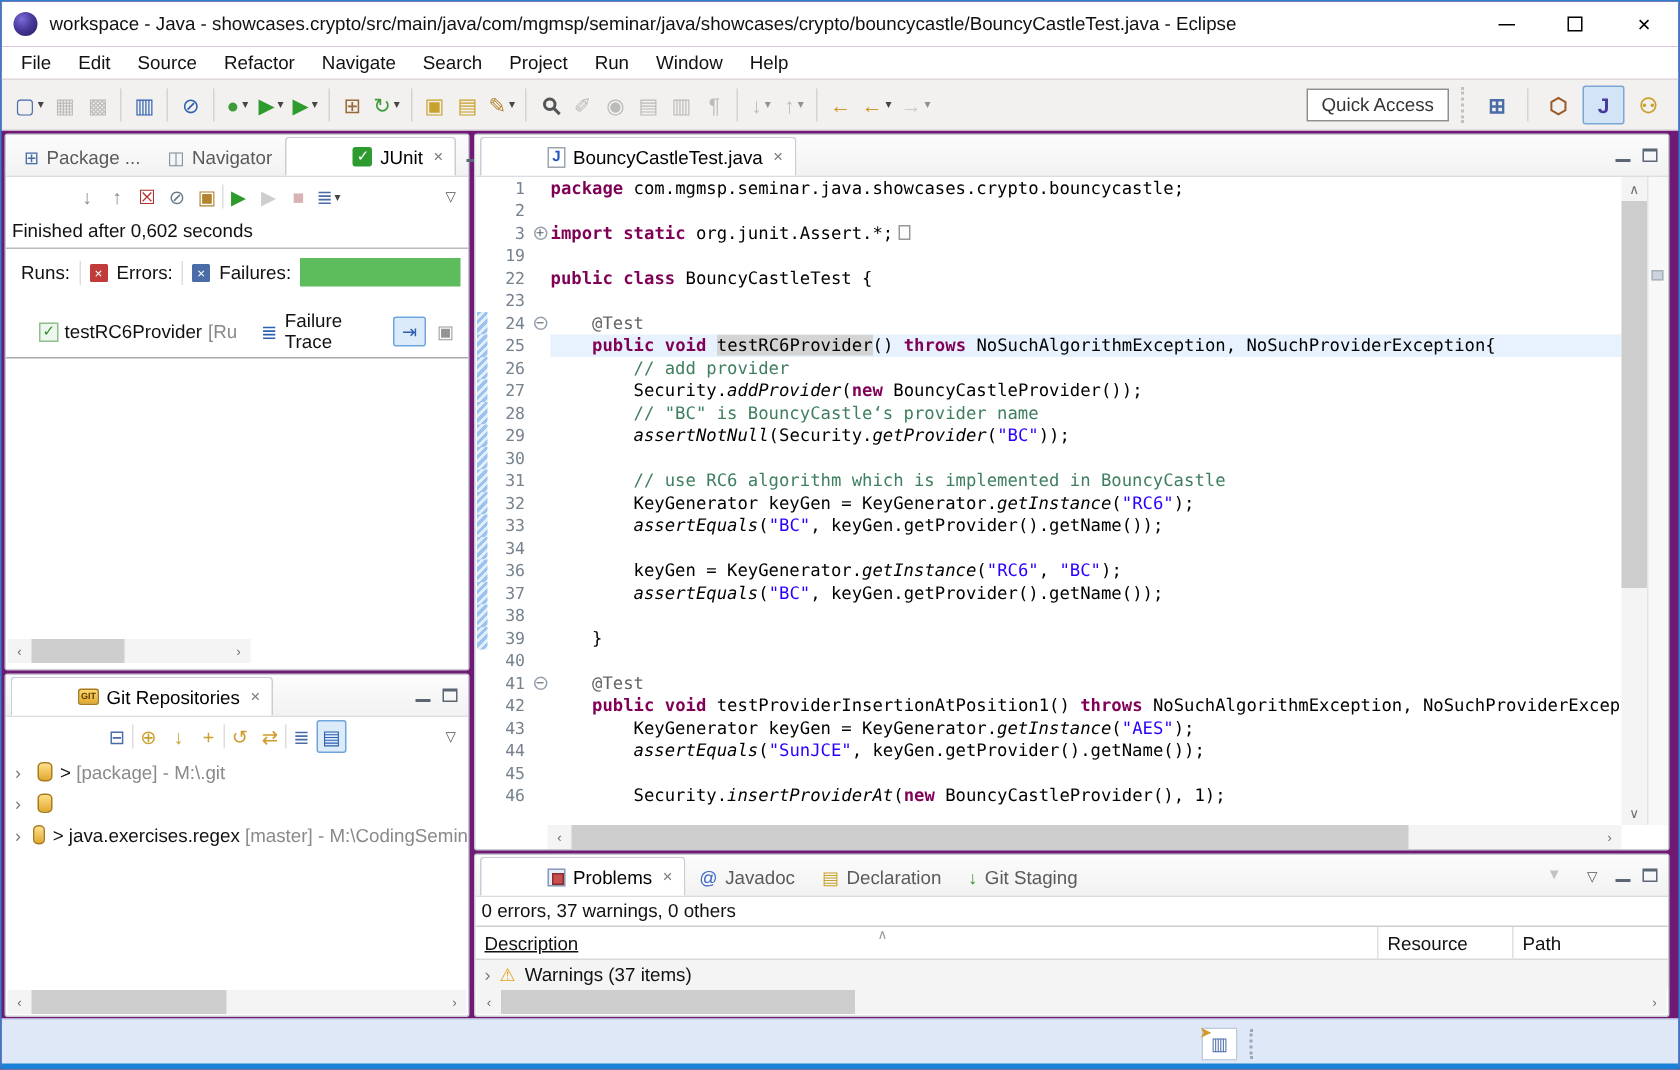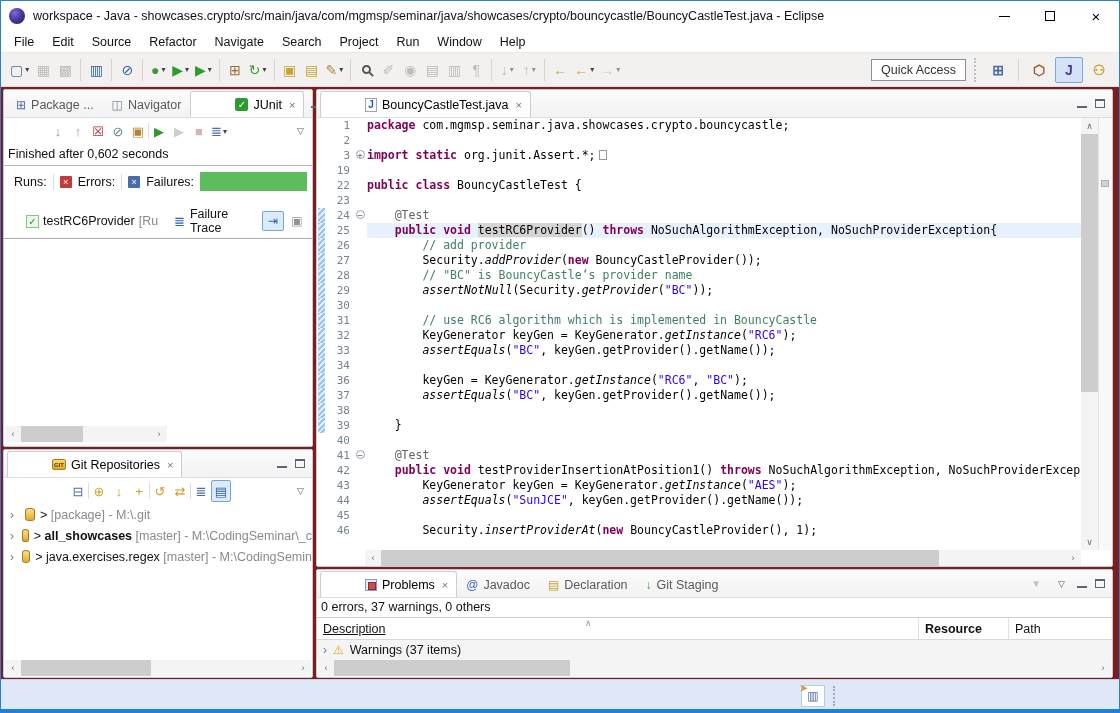--- a/index.html
+++ b/index.html
@@ -1,17 +1,17 @@
 <!DOCTYPE html>
 <html><head>
 <meta charset="utf-8">
 <style>
   html,body{margin:0;padding:0;background:#9aa7b5;}
   *{box-sizing:border-box;}
-  .win{position:relative;width:1120px;height:713px;background:#7f1d1d;
+  .win{position:relative;width:1120px;height:713px;background:#701a75;
        border:1px solid #2a7fd0;font-family:"Liberation Sans",sans-serif;
        overflow:hidden;color:#111;}
   .blue-bottom{position:absolute;left:0;right:0;bottom:0;height:3px;background:#1883d7;}
 
   
   .titlebar{position:absolute;left:0;top:0;right:0;height:30px;background:#fff;
             display:flex;align-items:center;padding-left:8px;}
   .app-ico{width:16px;height:16px;border-radius:50%;flex:0 0 16px;
            background:radial-gradient(circle at 35% 30%,#7a6bd8 0%,#4a3a9c 45%,#241a5e 100%);}
   .title-text{margin-left:8px;font-size:12.5px;white-space:nowrap;overflow:hidden;}
@@ -135,21 +135,21 @@
   .git-row{display:flex;align-items:center;gap:5px;height:21px;padding-left:6px;
            font-size:12.5px;white-space:nowrap;overflow:hidden;}
   .git-chev{color:#777;font-size:12px;width:10px;}
   .git-suffix{color:#8a8a8a;}
 
   
   .prob-summary{font-size:12.5px;padding:2px 4px 3px;border-bottom:1px solid #cfcfcf;}
   .prob-head{display:flex;height:22px;border-bottom:1px solid #d9d9d9;font-size:12.5px;align-items:center;position:relative;}
   .ph-desc{flex:1;padding-left:6px;position:relative;text-decoration:underline;}
   .ph-sort{position:absolute;left:268px;top:-4px;color:#999;font-size:9px;}
-  .ph-res{width:90px;border-left:1px solid #e0e0e0;padding-left:6px;align-self:stretch;display:flex;align-items:center;font-weight:bold;}
+  .ph-res{width:90px;border-left:1px solid #e0e0e0;padding-left:6px;align-self:stretch;display:flex;align-items:center;}
   .ph-path{width:104px;border-left:1px solid #e0e0e0;padding-left:6px;align-self:stretch;display:flex;align-items:center;}
   .prob-row{display:flex;align-items:center;height:20px;background:#f4f4f4;font-size:12.5px;gap:6px;padding-left:6px;}
   .warn-tri{color:#e0a010;font-size:12px;}
   .expander{color:#777;font-size:12px;}
 
   
   .statusbar{position:absolute;left:0;right:0;top:678px;height:32px;background:#dfe8f7;
              border-top:1px solid #c8d4ea;}
   .status-ico{position:absolute;left:800px;top:5px;width:24px;height:22px;border:1px solid #c0cade;
               background:#fff;display:flex;align-items:center;justify-content:center;font-size:12px;color:#4a6da8;}
@@ -434,21 +434,20 @@
       </div>
     <div id="git-rows">
         <div class="git-row">
           <span class="git-chev">›</span>
           <span class="css-cylinder"></span>
           <span><span>&gt; </span><span></span><span class="git-suffix">[package] - M:\.git</span></span>
         </div>
         <div class="git-row">
           <span class="git-chev">›</span>
           <span class="css-cylinder"></span>
-          <span><span>&gt; </span><span style="font-weight: bold;">all_showcases </span><span class="git-suffix">[master] - M:\CodingSeminar\_c</span></span>
         </div>
         <div class="git-row">
           <span class="git-chev">›</span>
           <span class="css-cylinder"></span>
           <span><span>&gt; </span><span>java.exercises.regex </span><span class="git-suffix">[master] - M:\CodingSemin</span></span>
         </div>
       </div>
     <div class="hscroll" style="left:1px;right:1px;bottom:1px;">
       <span class="sarr">‹</span>
       <span class="hthumb" style="width:130px;"></span>

